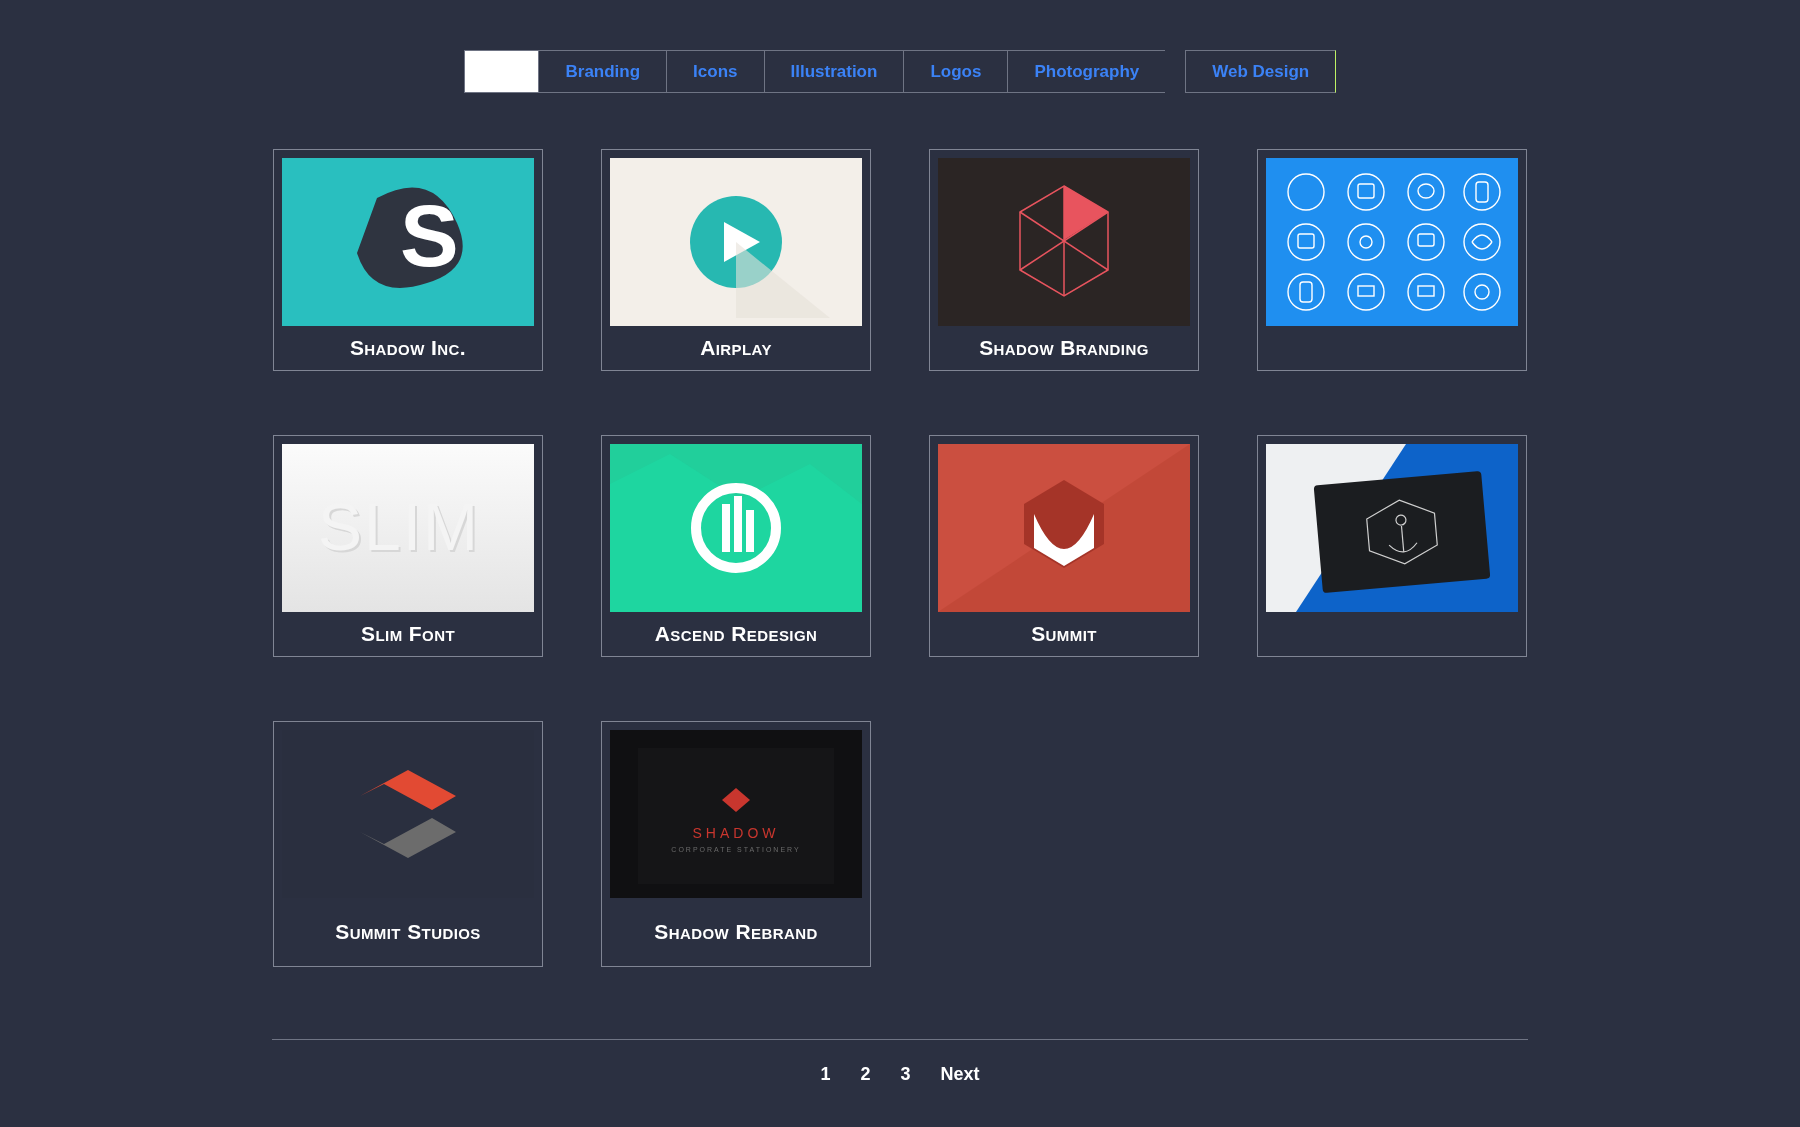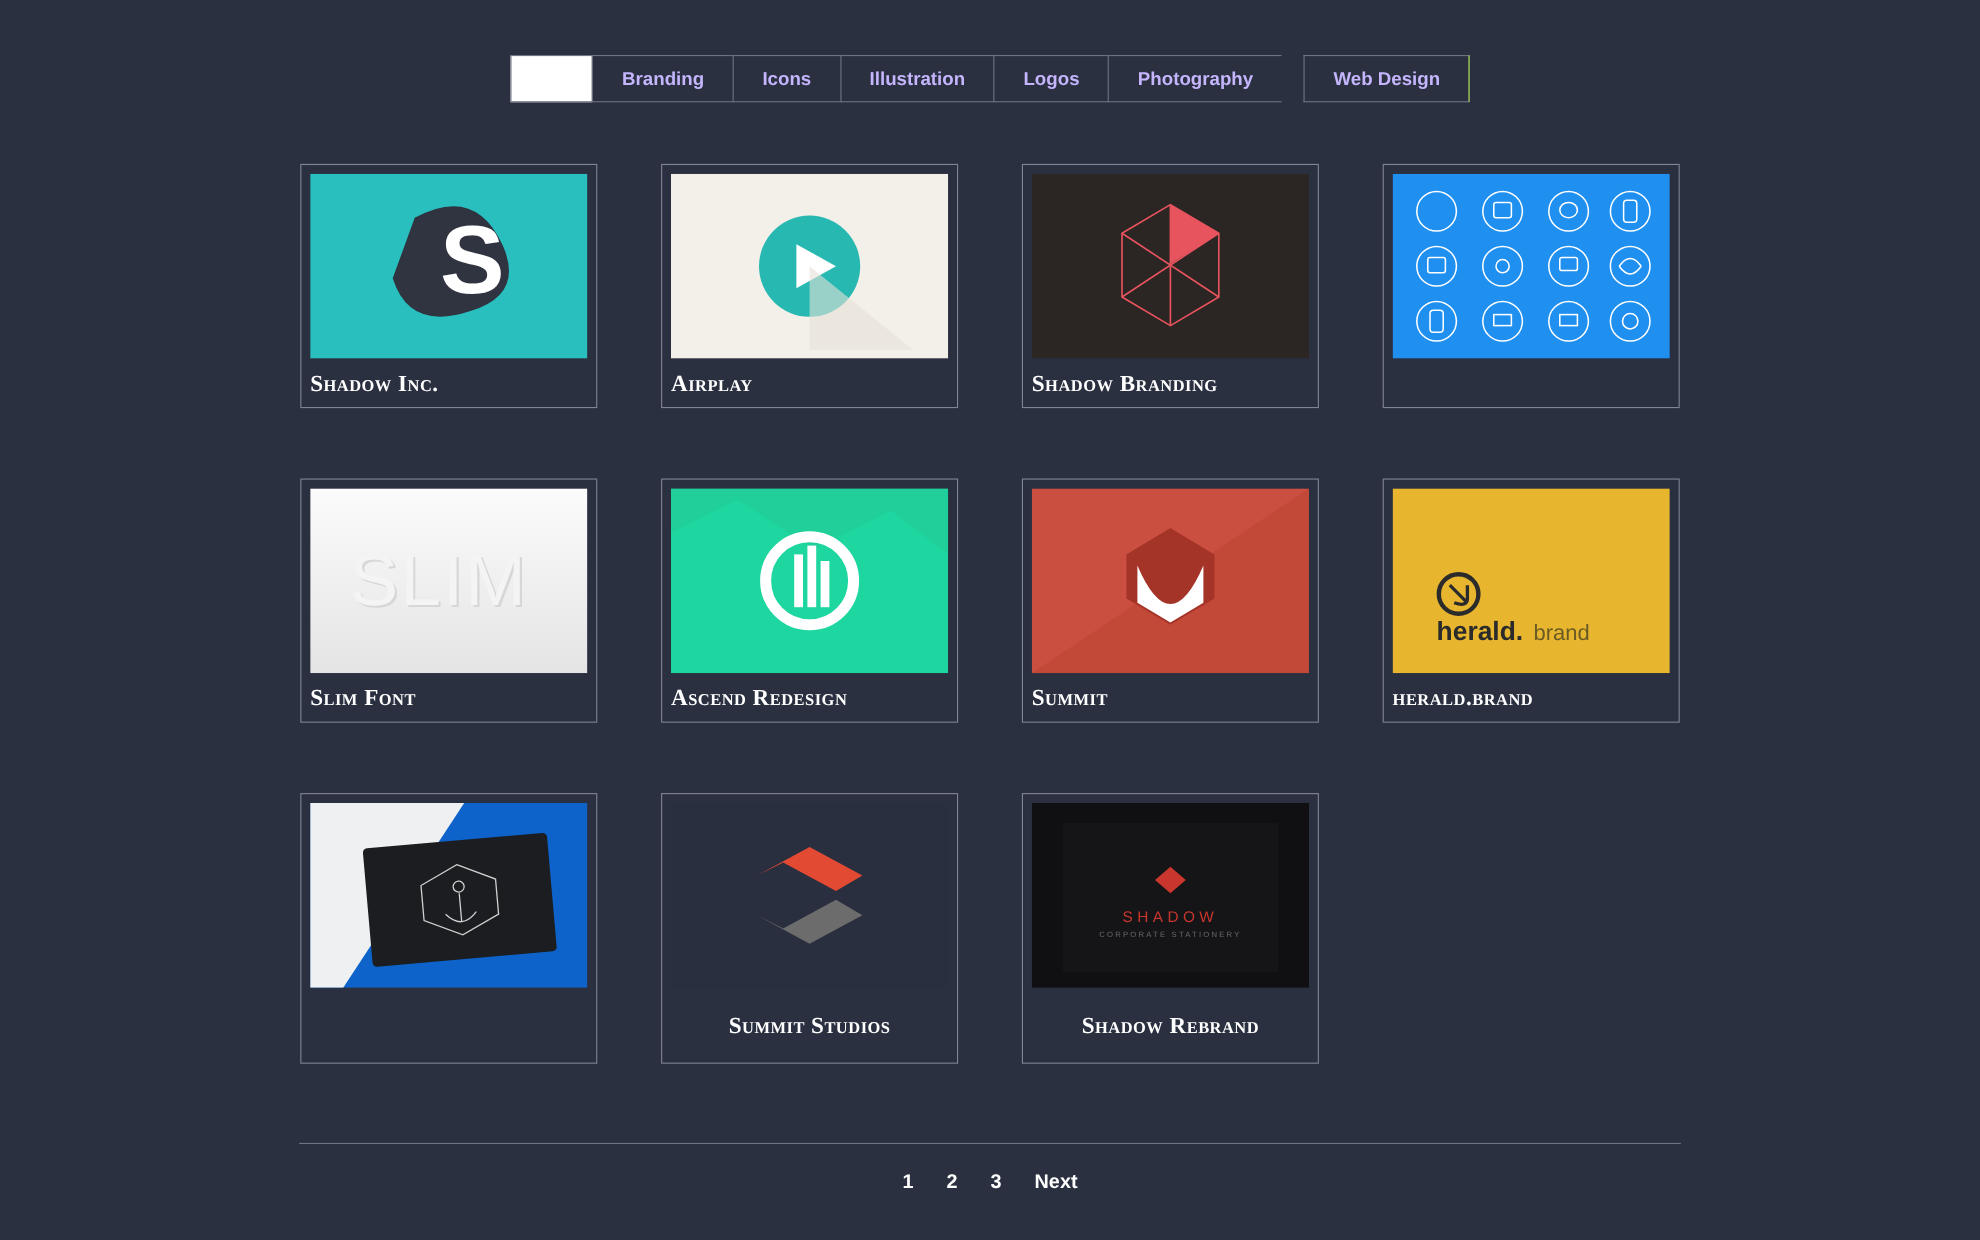--- a/index.html
+++ b/index.html
@@ -23,21 +23,21 @@
   }
 
   
   .filters{
     display:flex;
     justify-content:center;
     margin-bottom:56px;
   }
   .filters button{
     background:transparent;
-    color:#c4b5fd;
+    color:#3b82f6;
     border:1px solid #6f7484;
     border-right:none;
     padding:12px 26px;
     font-size:17px;
     font-weight:700;
     cursor:pointer;
     font-family:inherit;
   }
   .filters button:last-child{border-right:1px solid #bef264;margin-left:20px;}
   .filters button.active{
@@ -68,24 +68,24 @@
     padding:8px 8px 10px;
     cursor:pointer;
     box-sizing:border-box;
   }
   .thumb{
     width:252px;
     height:168px;
     display:block;
   }
   .card-title{
-    font-family:Liberation Serif, serif;
+    font-family:Liberation Sans, sans-serif;
     font-variant:small-caps;
     letter-spacing:.02em;
-    text-align:left;
+    text-align:center;
     font-size:21px;
     font-weight:600;
     padding-top:10px;
     line-height:1.15;
   }
   .card.tall .card-title{min-height:48px;display:flex;align-items:center;justify-content:center;}
 
   
   .pager-rule{
     border:none;
@@ -224,30 +224,20 @@
       <svg class="thumb" viewBox="0 0 252 168">
         <rect width="252" height="168" fill="#cb4f40"></rect>
         <polygon points="0,168 252,0 252,168" fill="#b8402f" opacity=".45"></polygon>
         <path d="M126 36 l40 24 v40 l-40 24 l-40 -24 v-40 z" fill="#a53428"></path>
         <path d="M126 36 l40 24 v40 l-40 24 l-40 -24 v-40 z M126 36 v50 l40 14 M126 86 l-40 14" fill="none"></path>
         <path d="M96 70 q30 70 60 0 v34 l-30 18 l-30 -18 z" fill="#fff"></path>
       </svg>
       <div class="card-title">Summit</div>
     </div>
 
-    <div class="card">
-      <svg class="thumb" viewBox="0 0 252 168">
-        <rect width="252" height="168" fill="#e7b62e"></rect>
-        <circle cx="60" cy="96" r="18" fill="none" stroke="#2b2b2b" stroke-width="4"></circle>
-        <path d="M52 88 l16 16 M68 88 v12 q0 8 -12 4" stroke="#2b2b2b" stroke-width="3" fill="none"></path>
-        <text x="40" y="138" font-size="24" fill="#2b2b2b" font-family="Georgia" font-weight="700">herald.</text>
-        <text x="128" y="138" font-size="20" fill="#6a5a24" font-family="Georgia">brand</text>
-      </svg>
-      <div class="card-title">herald.brand</div>
-    </div>
 
     <div class="card tall">
       <svg class="thumb" viewBox="0 0 252 168">
         <rect width="252" height="168" fill="#0d63c9"></rect>
         <polygon points="0,0 140,0 30,168 0,168" fill="#eef0f2"></polygon>
         <rect x="52" y="34" width="168" height="108" rx="4" fill="#1b1d20" transform="rotate(-5 136 88)"></rect>
         <g transform="rotate(-5 136 88)" stroke="#cfcfcf" fill="none" stroke-width="1.2">
           <polygon points="136,56 170,72 170,104 136,120 102,104 102,72"></polygon>
           <circle cx="136" cy="76" r="5"></circle>
           <line x1="136" y1="82" x2="136" y2="108"></line>

